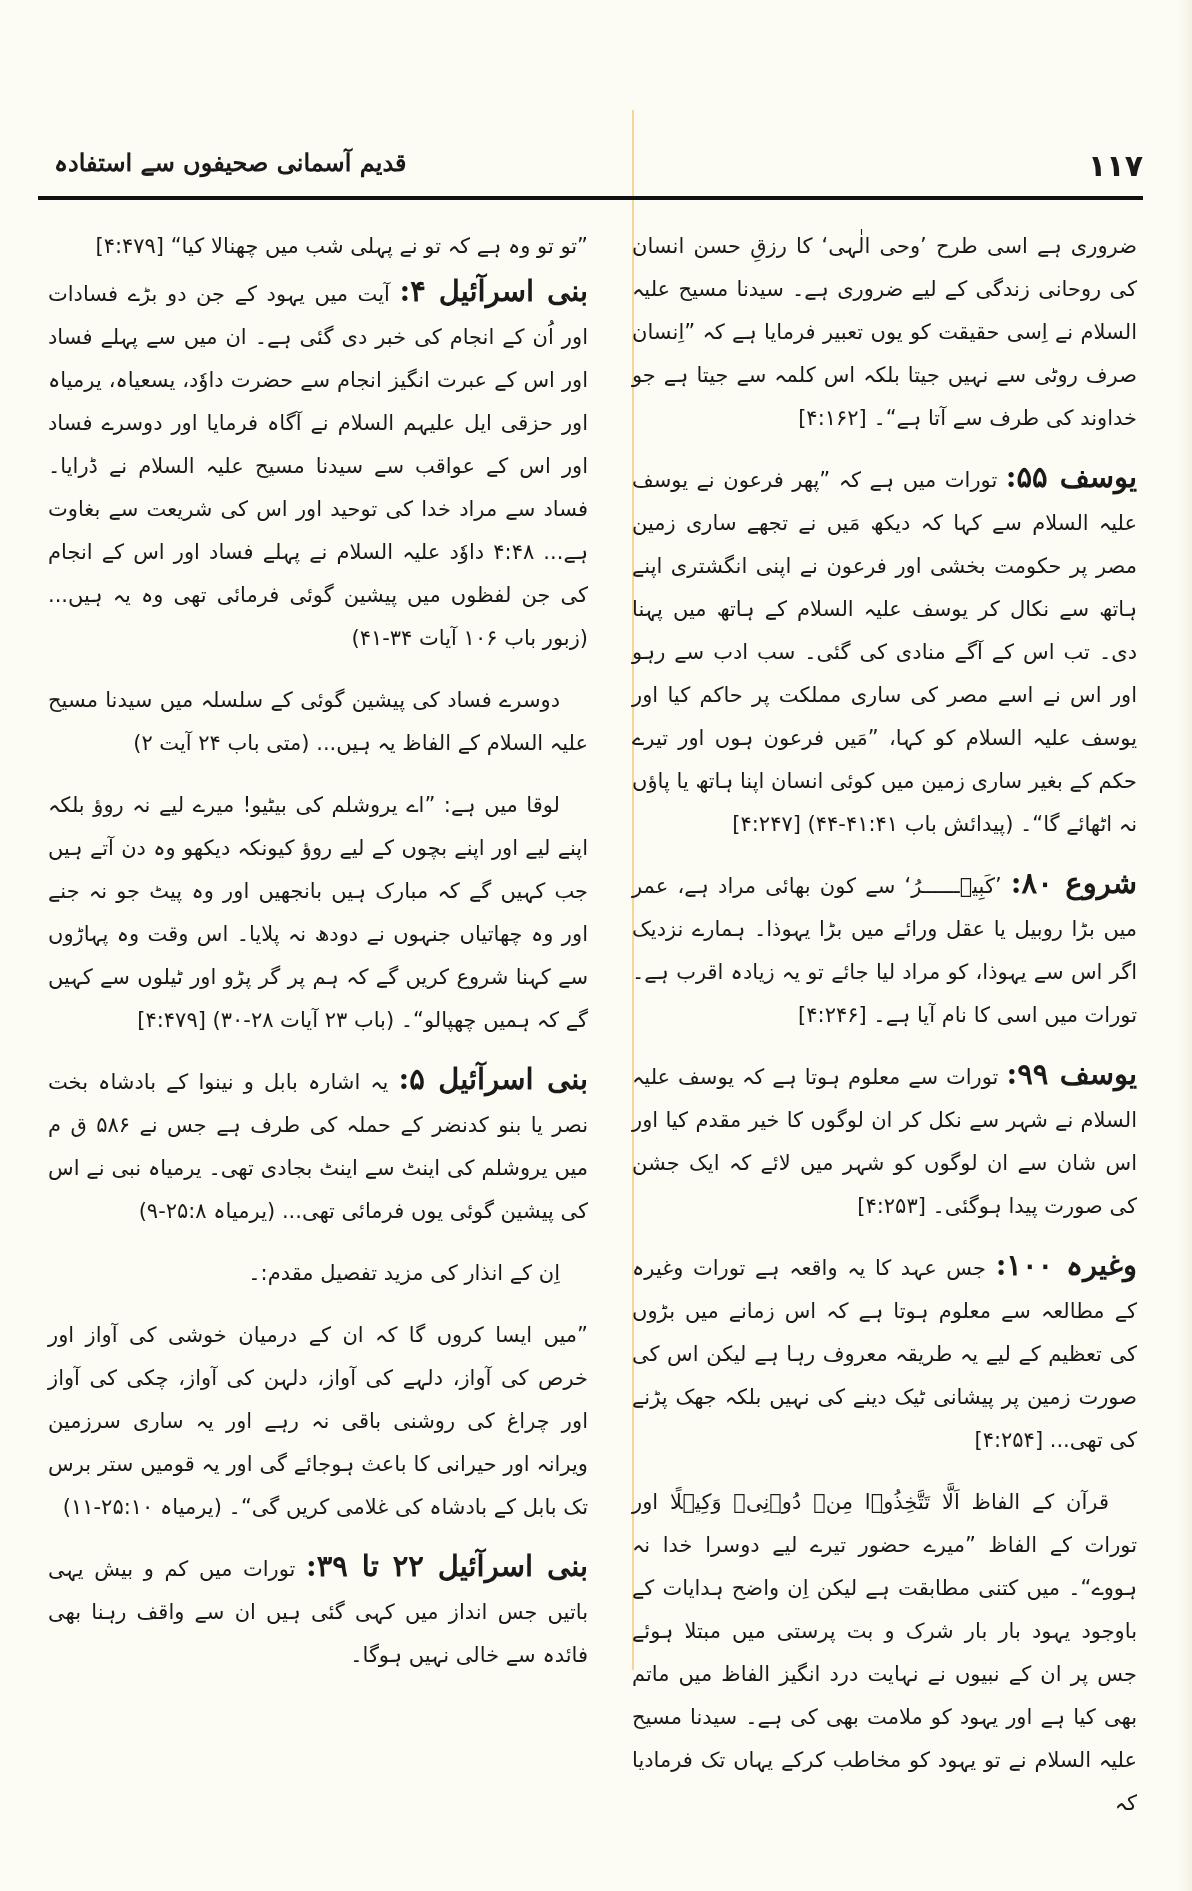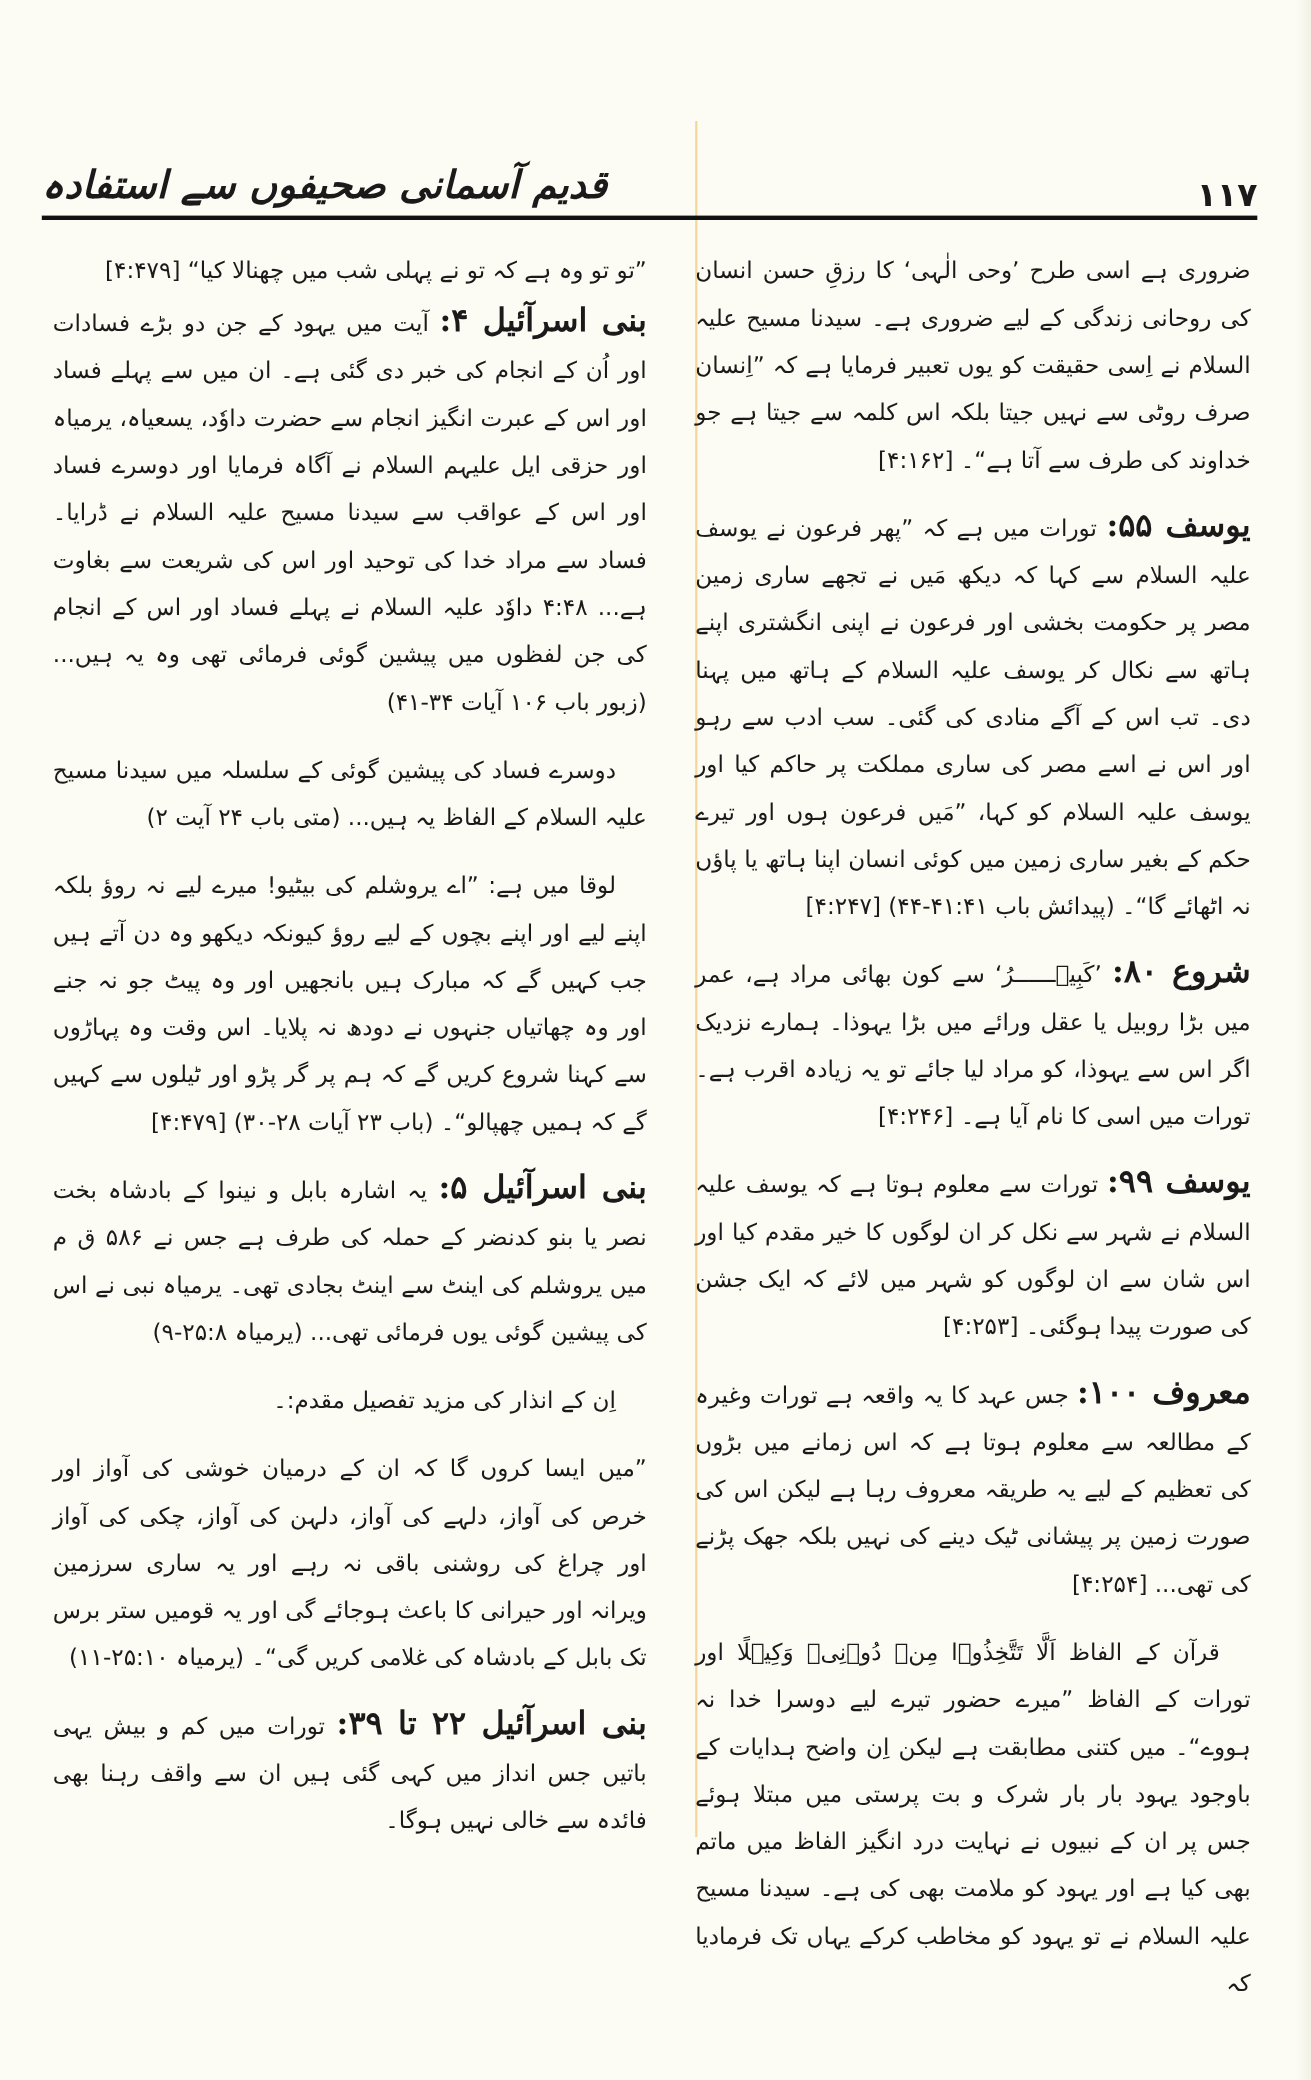--- a/index.html
+++ b/index.html
@@ -17,27 +17,27 @@
     }
     .gutter-line {
       position: absolute; left: 632px; top: 110px; width: 2px; height: 1560px;
       background: #f2c97a; opacity: 0.75;
     }
     .header {
       position: absolute; left: 38px; top: 148px; width: 1105px; height: 50px;
       direction: rtl;
     }
     .header .page-number {
-      position: absolute; right: 0; top: 12px;
+      position: absolute; right: 0; top: 0;
       font-size: 30px; font-weight: bold; letter-spacing: 1px;
     }
     .header .running-title {
-      position: absolute; left: 0; top: 0;
+      position: absolute; left: 16px; top: 0;
       font-family: "DejaVu Serif", serif;
-      font-size: 35px; font-style: italic; font-weight: bold;
+      font-size: 24px; font-weight: bold;
     }
     .header-rule {
       position: absolute; left: 38px; top: 196px; width: 1105px; height: 4px;
       background: #111;
     }
     .column {
       position: absolute; top: 222px;
       direction: rtl; text-align: justify;
       font-family: "DejaVu Sans", sans-serif;
       font-size: 21px; line-height: 43px;
@@ -77,21 +77,21 @@
     </p>
     <p class="para">
       <span class="lead">شروع ۸۰:</span>
       <span>’کَبِیۡــــــرُ‘ سے کون بھائی مراد ہے، عمر میں بڑا روبیل یا عقل ورائے میں بڑا یہوذا۔ ہمارے نزدیک اگر اس سے یہوذا، کو مراد لیا جائے تو یہ زیادہ اقرب ہے۔ تورات میں اسی کا نام آیا ہے۔ [۴:۲۴۶]</span>
     </p>
     <p class="para">
       <span class="lead">یوسف ۹۹:</span>
       <span>تورات سے معلوم ہوتا ہے کہ یوسف علیہ السلام نے شہر سے نکل کر ان لوگوں کا خیر مقدم کیا اور اس شان سے ان لوگوں کو شہر میں لائے کہ ایک جشن کی صورت پیدا ہوگئی۔ [۴:۲۵۳]</span>
     </p>
     <p class="para">
-      <span class="lead">معروف ۱۰۰:</span>
+      <span class="lead">وغیرہ ۱۰۰:</span>
       <span>جس عہد کا یہ واقعہ ہے تورات وغیرہ کے مطالعہ سے معلوم ہوتا ہے کہ اس زمانے میں بڑوں کی تعظیم کے لیے یہ طریقہ معروف رہا ہے لیکن اس کی صورت زمین پر پیشانی ٹیک دینے کی نہیں بلکہ جھک پڑنے کی تھی... [۴:۲۵۴]</span>
     </p>
     <p class="para indent">
       <span class="lead"></span>
       <span>قرآن کے الفاظ اَلَّا تَتَّخِذُوۡا مِنۡ دُوۡنِیۡ وَکِیۡلًا اور تورات کے الفاظ ”میرے حضور تیرے لیے دوسرا خدا نہ ہووے“۔ میں کتنی مطابقت ہے لیکن اِن واضح ہدایات کے باوجود یہود بار بار شرک و بت پرستی میں مبتلا ہوئے جس پر ان کے نبیوں نے نہایت درد انگیز الفاظ میں ماتم بھی کیا ہے اور یہود کو ملامت بھی کی ہے۔ سیدنا مسیح علیہ السلام نے تو یہود کو مخاطب کرکے یہاں تک فرمادیا کہ</span>
     </p>
   </div>
 
   <div class="column col-left">
     <p class="para tight center">

